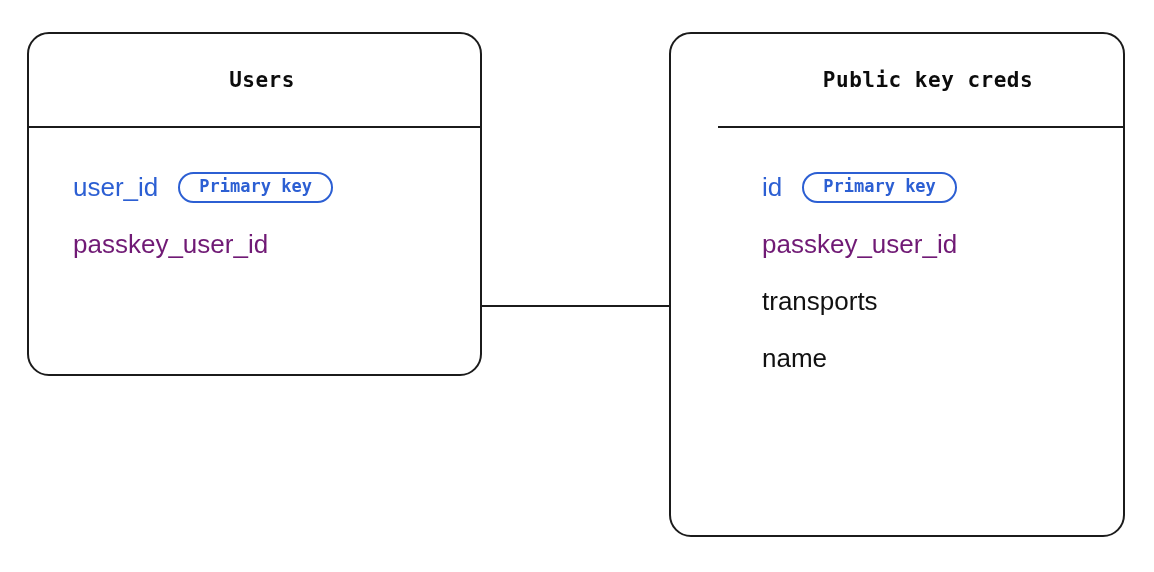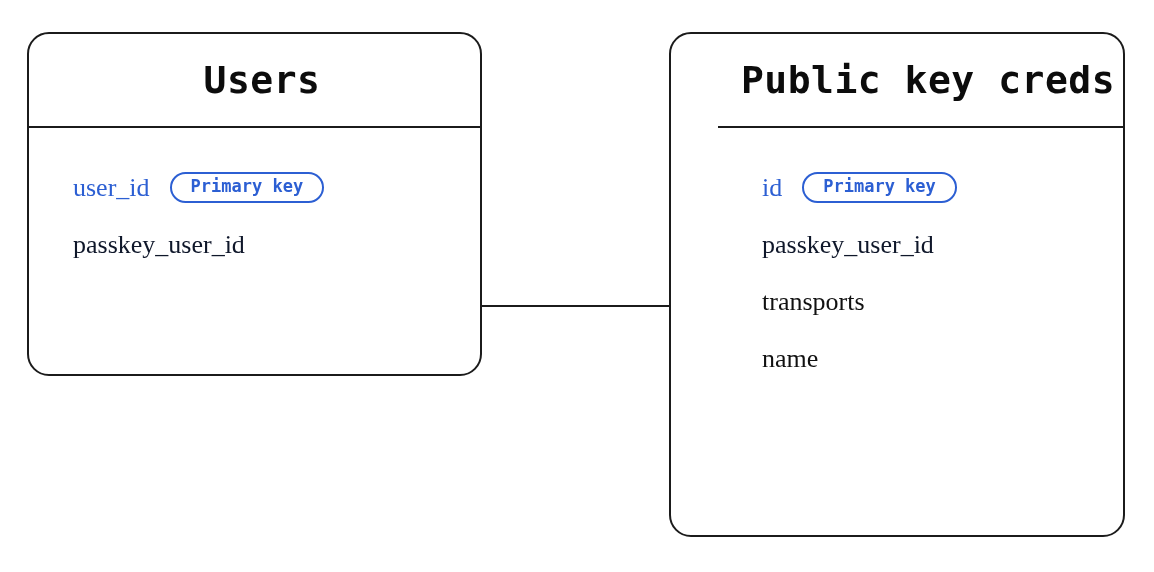--- a/index.html
+++ b/index.html
@@ -44,21 +44,21 @@
     box-sizing: border-box;
     height: 94px;
     display: flex;
     align-items: center;
     justify-content: center;
     border-bottom: 2.2px solid #1b1b1b;
   }
   .entity-title {
     font-family: "DejaVu Sans Mono", monospace;
     font-weight: 700;
-    font-size: 38px;
+    font-size: 21px;
     letter-spacing: 0.5px;
     color: #0c0c0c;
     white-space: nowrap;
     margin-left: 15px;
   }
 
   
   .field-list {
     padding: 0;
     margin: 0;
@@ -67,32 +67,32 @@
   .field-row {
     display: flex;
     align-items: center;
     height: 57px;
     padding-left: 44px;
   }
   .field-row:first-child {
     margin-top: 31px;
   }
   .field-name {
-    font-family: Liberation Serif, serif;
+    font-family: Liberation Sans, sans-serif;
     font-weight: 400;
     font-size: 26px;
     letter-spacing: 0px;
     color: #111111;
     white-space: nowrap;
   }
   .field-name.pk {
     color: #2c5fd3;
   }
   .field-name.fk {
-    color: #0f172a;
+    color: #701a75;
   }
 
   
   .pk-badge {
     display: inline-flex;
     align-items: flex-end;
     justify-content: center;
     margin-left: 20px;
     padding: 3px 19px 5px 19px;
     border: 2.2px solid #2c5fd3;

